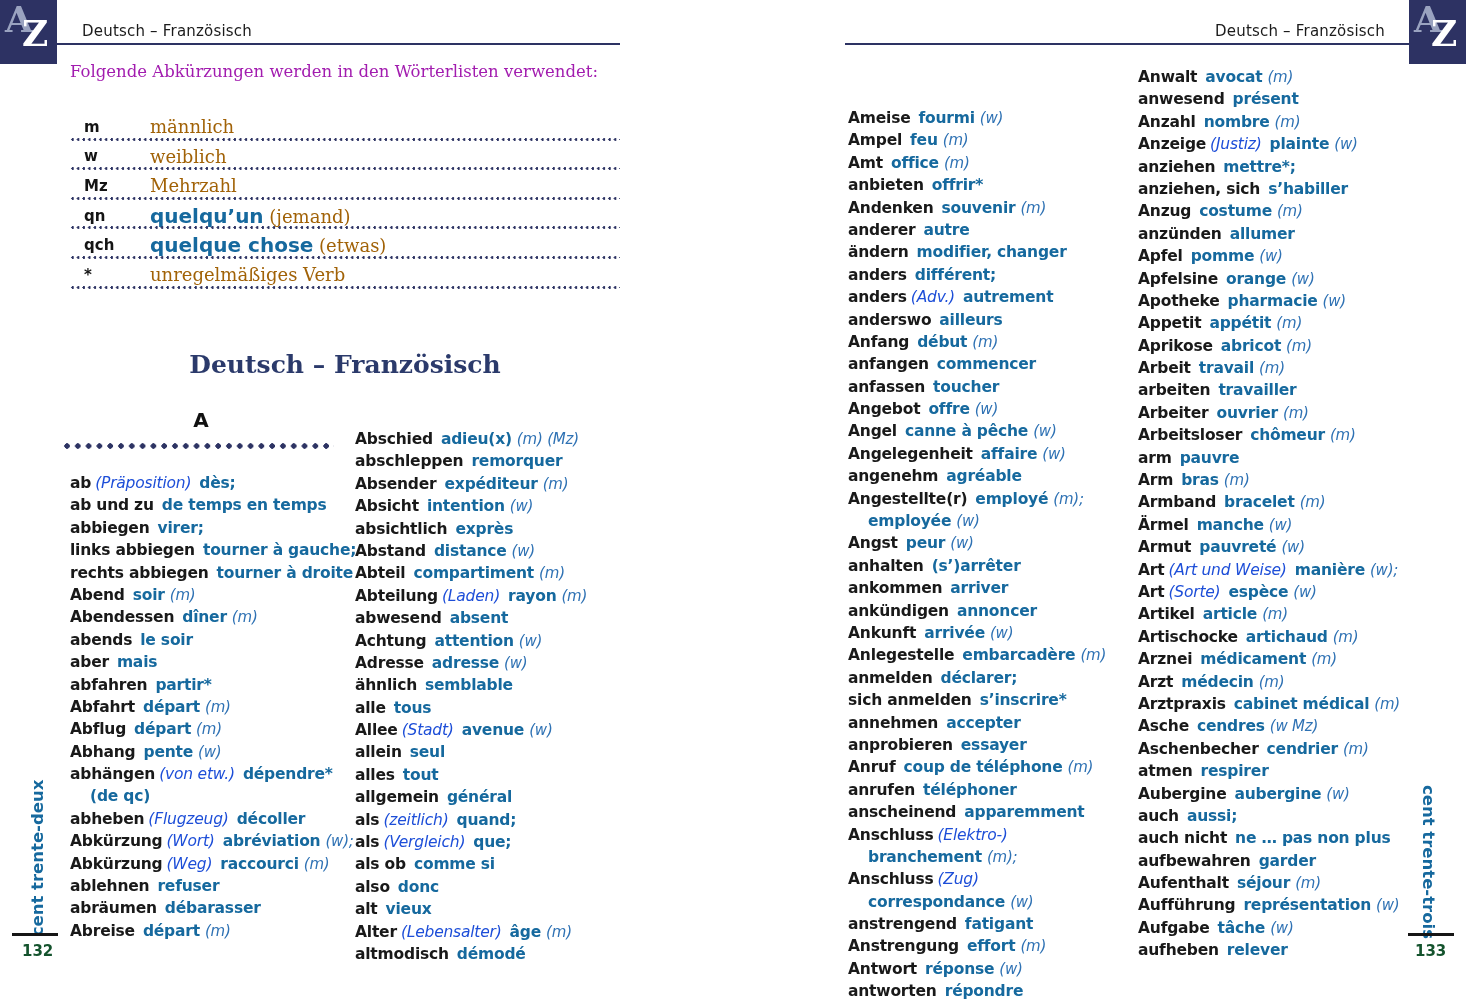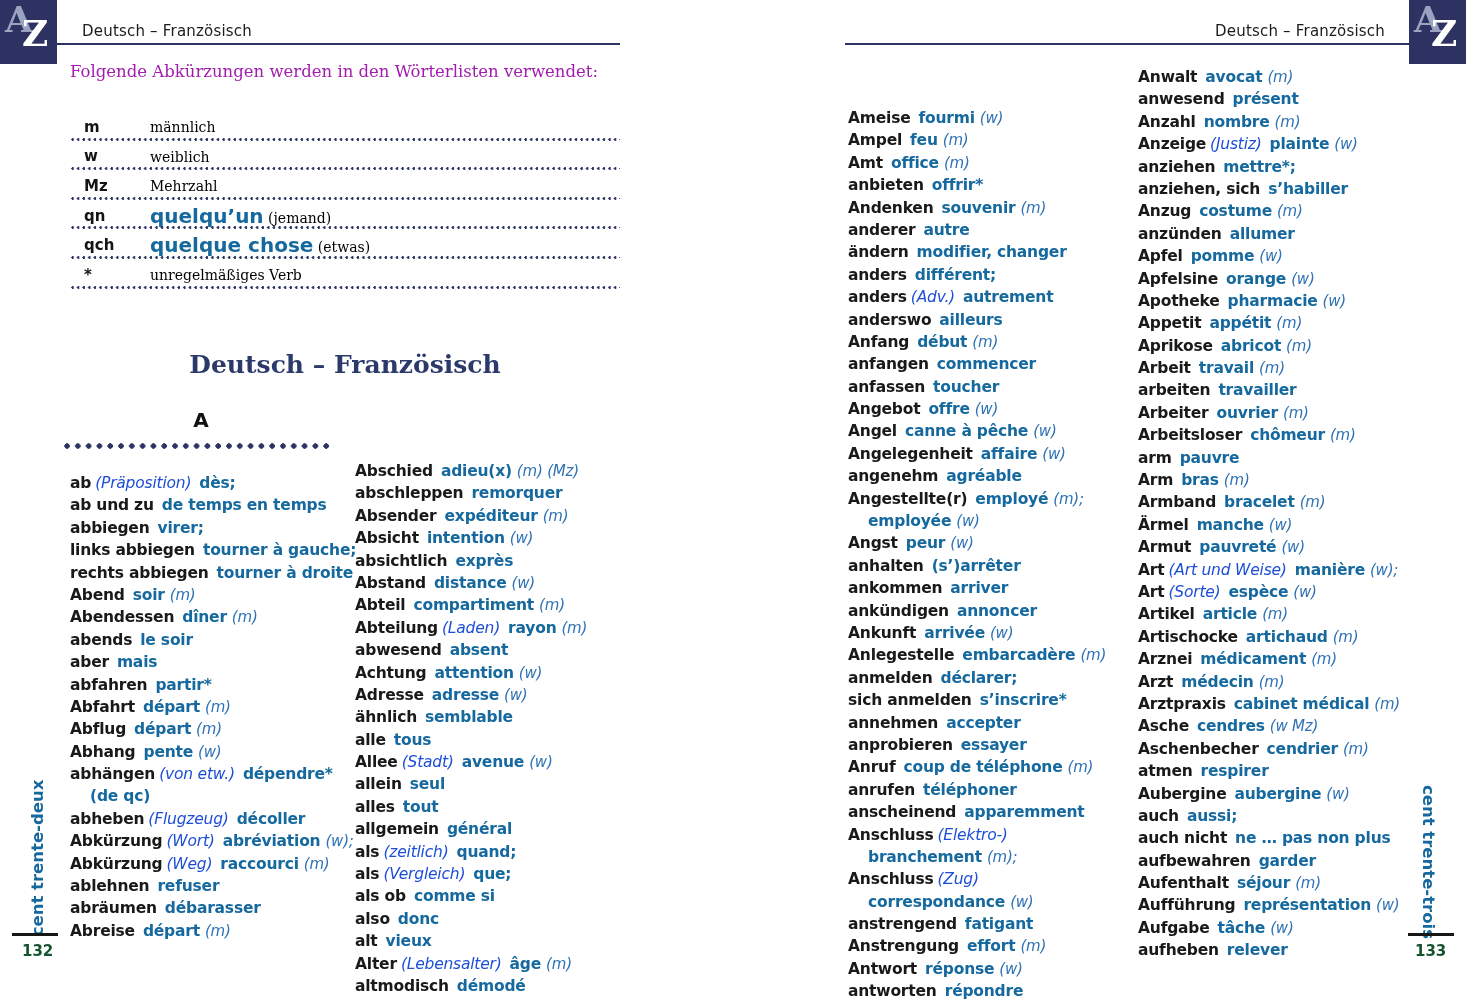--- a/index.html
+++ b/index.html
@@ -24,35 +24,35 @@
   
   .intro{position:absolute;left:70px;top:62px;width:560px;
     font-family:"DejaVu Serif",serif;font-size:16.5px;color:#a21caf;}
   .abbr-table{position:absolute;left:70px;top:112px;width:550px;}
   .abbr-row{position:relative;height:29.6px;display:flex;align-items:center;}
   .abbr-row::after{content:"";position:absolute;left:0;right:0;bottom:0;height:5px;
     background-image:radial-gradient(circle at 2.6px 2.5px,#2d3363 1.15px,transparent 1.55px);
     background-size:5.6px 5px;background-repeat:repeat-x;}
   .abbr-key{width:80px;font-weight:700;font-size:15px;color:#141414;padding-left:14px;box-sizing:border-box;}
   .abbr-fr{font-weight:700;font-size:20px;color:#16699e;}
-  .abbr-plain{font-family:"DejaVu Serif",serif;font-size:14px;color:#000000;}
+  .abbr-plain{font-family:"DejaVu Serif",serif;font-size:18px;color:#a16207;}
 
   
   .main-title{position:absolute;left:70px;top:350px;width:550px;text-align:center;
     font-family:"DejaVu Serif",serif;font-weight:700;font-size:25px;color:#2b3a6b;}
   .letter-head{position:absolute;left:70px;top:408px;width:262px;text-align:center;
     font-weight:700;font-size:20px;color:#111;}
   .letter-dots{position:absolute;left:62px;top:442px;width:272px;height:8px;
     background-image:radial-gradient(circle at 5px 4px,#2d3363 2.5px,transparent 2.95px);
     background-size:10.8px 8px;background-repeat:repeat-x;}
 
   
   .dict-col{position:absolute;}
   .col-L1{left:70px;top:472px;width:288px;}
-  .col-L2{left:355px;top:428px;width:300px;margin-top:32px;}
+  .col-L2{left:355px;top:428px;width:300px;}
   .col-R1{left:848px;top:66px;width:292px;margin-top:41px;}
   .col-R2{left:1138px;top:66px;width:292px;}
   .entry{height:22.4px;line-height:22.4px;white-space:nowrap;font-size:15.5px;letter-spacing:-0.2px;}
   .entry.indent{padding-left:20px;}
   .s-d{font-weight:700;color:#191919;}
   .s-q{font-style:italic;font-weight:400;color:#1d4ed8;margin-left:4px;}
   .s-f{font-weight:700;color:#16699e;margin-left:8px;}
   .entry .s-f:first-child{margin-left:0;}
   .s-g{font-style:italic;font-weight:400;color:#2f72b4;margin-left:5px;font-size:15px;}
 

